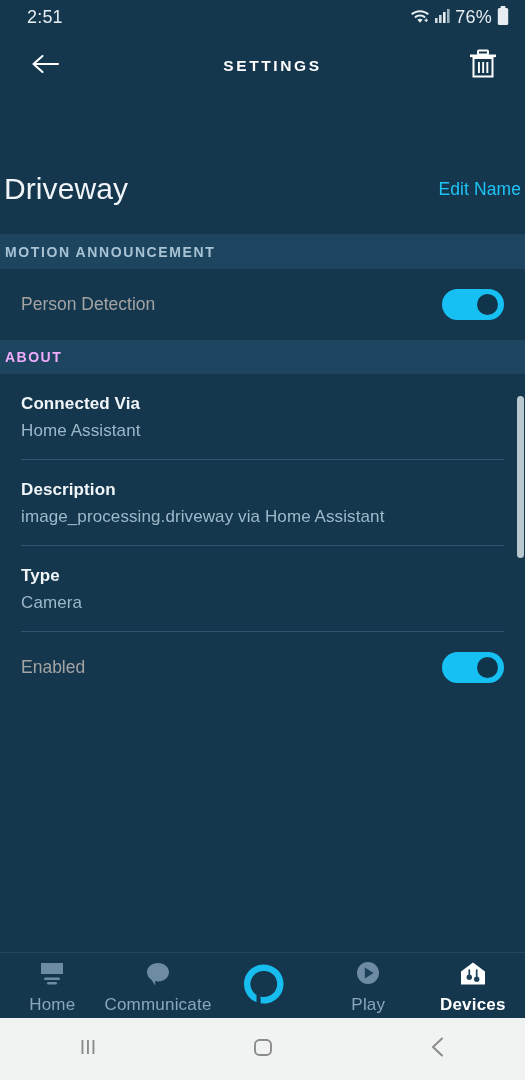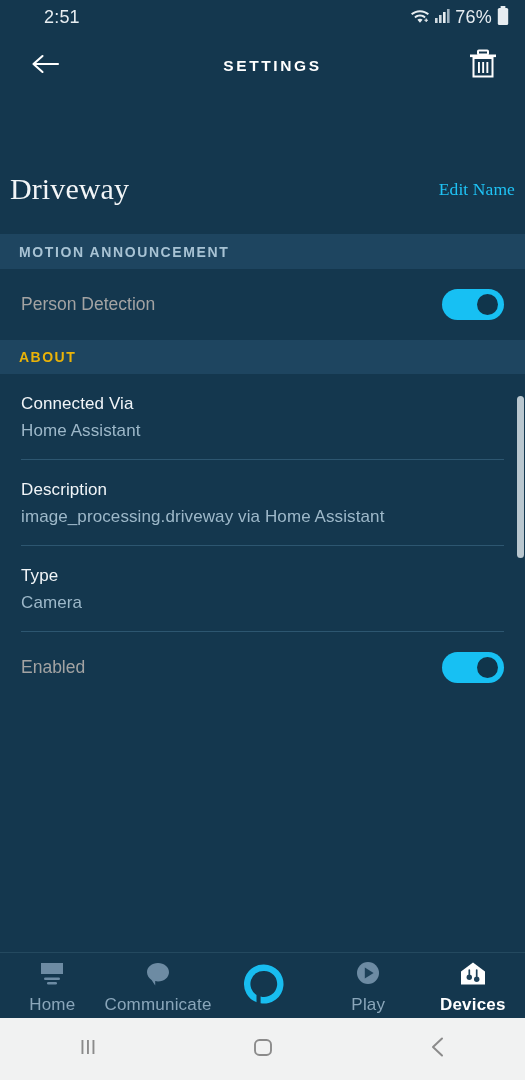--- a/index.html
+++ b/index.html
@@ -11,21 +11,21 @@
   }
   .phone { position:relative; width:525px; height:1080px; background:#14374e; display:flex; flex-direction:column; }
 
   
   .statusbar {
     height:34px; flex:0 0 34px;
     display:flex; align-items:center; justify-content:space-between;
     padding:0 16px 0 27px;
     color:#e9eef2;
   }
-  .status-time { font-size:18px; letter-spacing:.2px; color:#e7edf1;margin-left:17px; }
+  .status-time { font-size:18px; letter-spacing:.2px; color:#e7edf1; }
   .status-right { display:flex; align-items:center; gap:5px; }
   .status-pct { font-size:18px; color:#e7edf1; letter-spacing:.2px; }
 
   
   .appbar {
     height:64px; flex:0 0 64px;
     display:flex; align-items:center; justify-content:space-between;
     padding:0 22px 0 26px;
   }
   .appbar-title {
@@ -34,36 +34,35 @@
     position:absolute; left:0; right:0; text-align:center;
     pointer-events:none;
     margin-left:20px;
   }
   .icon-btn { width:40px; height:40px; display:flex; align-items:center; justify-content:center; }
 
   
   .namerow {
     height:90px; flex:0 0 90px;
     display:flex; align-items:center; justify-content:space-between;
-    padding:0 10px;
+    padding:0 4px;
     margin-top:46px;
-    font-family:Liberation Serif, serif;
   }
   .device-name { color:#f2f5f7; font-size:30px; font-weight:300; letter-spacing:.1px; }
   .edit-name { color:#1fc3f5; font-size:17.5px; letter-spacing:.1px; }
 
   
   .section-head {
     background:#1e4560;
     height:35px;
     display:flex; align-items:center;
-    padding:0 19px;
+    padding:0 5px;
     color:#a8c3d4; font-size:14px; font-weight:bold; letter-spacing:1.6px;
   }
-  .section-head.about { height:34px; color:#eab308; letter-spacing:1.5px; }
+  .section-head.about { height:34px; color:#f0abfc; letter-spacing:1.5px; }
 
   
   .toggle-row {
     height:71px;
     display:flex; align-items:center; justify-content:space-between;
     padding:0 21px;
   }
   .toggle-row .label { color:#a3a3a3; font-size:17.5px; }
   .switch {
     width:62px; height:31px; border-radius:16px;
@@ -71,21 +70,21 @@
   }
   .switch .knob {
     position:absolute; top:5px; right:6px;
     width:21px; height:21px; border-radius:50%;
     background:#10354b;
   }
 
   
   .about-list { position:relative; }
   .about-item { padding:20px 21px 18px 21px; }
-  .about-item .k { color:#f1f5f8; font-size:17px; font-weight:normal; letter-spacing:.1px; }
+  .about-item .k { color:#f1f5f8; font-size:17px; font-weight:bold; letter-spacing:.1px; }
   .about-item .v { color:#9db8c9; font-size:17px; margin-top:7px; letter-spacing:.1px; }
   .divider { height:1px; background:#2d5670; margin:0 21px; }
 
   
   .scroll-thumb {
     position:absolute; right:1px; top:22px;
     width:7px; height:162px; border-radius:4px;
     background:#b9c7cf;
   }
 

